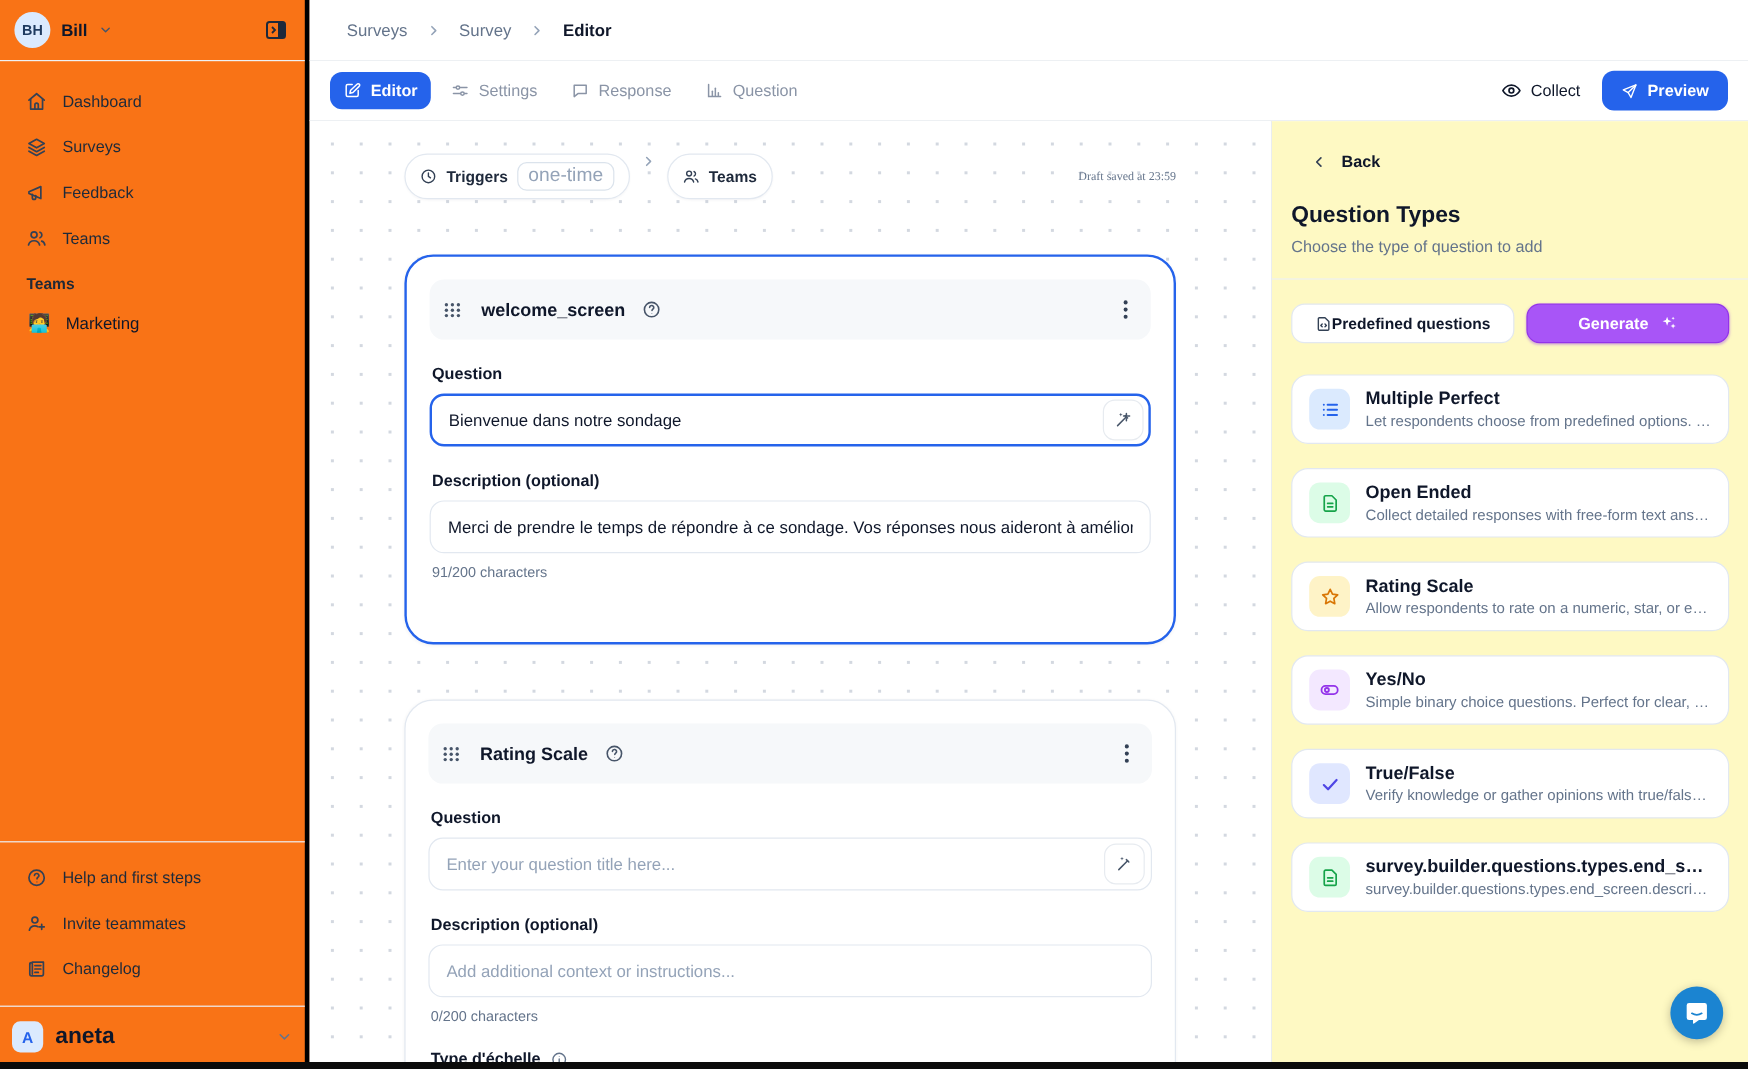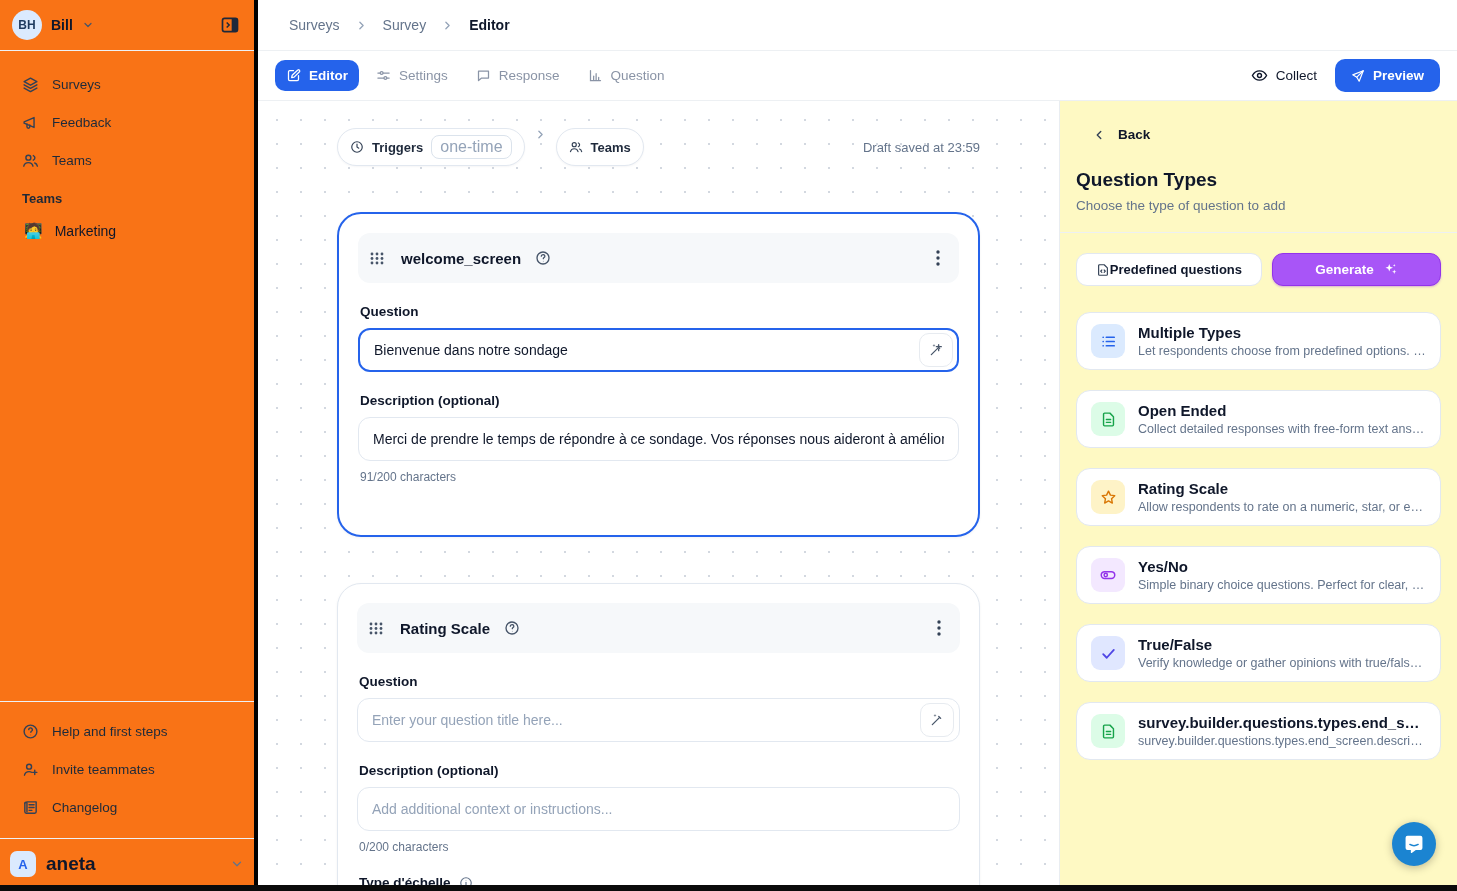--- a/index.html
+++ b/index.html
@@ -45,21 +45,21 @@
   .canvas { flex:1; position:relative; overflow:hidden; background-color:#fff;
             background-image:radial-gradient(#d3d8e0 1.3px, transparent 1.3px);
             background-size:24px 24px; background-position:7px 7px; }
   .canvas-inner { width:643px; margin:27px auto 0 auto; }
   .chips-row { display:flex; align-items:center; justify-content:space-between; margin-bottom:23px; }
   .chips-left { display:flex; gap:9px; }
   .chip { display:flex; align-items:center; gap:8px; background:#fff; border:1px solid #e2e8f0; border-radius:999px; padding:6px 12px; font-size:13px; font-weight:600; color:#1e293b; box-shadow:0 1px 2px rgba(15,23,42,.04); cursor:pointer; }
   .chip .ic { color:#334155; display:flex; }
   .chip-badge { border:1px solid #dbe3ec; border-radius:8px; padding:2px 8px; font-size:16px; font-weight:500; color:#94a3b8; background:#fff; }
   .chip-sep { color:#94a3b8; display:flex; }
-  .draft-status { font-size:13px; color:#64748b; }
+  .draft-status { font-size:10px; color:#64748b;font-family:Liberation Serif, serif; }
 
   .qcard { background:#fff; border-radius:24px; padding:19px; box-shadow:0 1px 3px rgba(15,23,42,.05);margin-top:46px; }
   .qcard.selected { border:2px solid #2563eb; margin-bottom:22px; }
   .qcard.plain { border:1px solid #e2e8f0; }
   .qcard-head { background:#f6f8fa; border-radius:12px; height:50px; display:flex; align-items:center; gap:14px; padding:0 15px 0 12px; }
   .drag-handle { color:#475569; cursor:grab; display:flex; }
   .qcard-title { font-size:15px; font-weight:600; color:#0f172a; }
   .help-ic { color:#475569; display:flex; cursor:pointer; }
   .kebab { margin-left:auto; color:#334155; cursor:pointer; display:flex; padding:4px; }
   .f-label { font-size:13.5px; font-weight:600; color:#0f172a; margin:21px 0 9px 2px; display:flex; align-items:center; gap:8px; }
@@ -123,20 +123,30 @@
       <svg width="20" height="20" viewBox="0 0 24 24" fill="none" stroke="currentColor" stroke-width="2">
           <rect x="3" y="4" width="18" height="16" rx="2.5"></rect>
           <line x1="15" y1="4" x2="15" y2="20"></line>
           <rect x="15" y="4" width="6" height="16" rx="1" fill="currentColor" stroke="none"></rect>
           <path d="M8 9l3 3-3 3" stroke-width="1.8"></path>
         </svg>
     </span>
   </div>
 
   <nav class="sb-nav">
+    <div class="sb-item">
+      <span class="ic">
+        <svg width="17" height="17" viewBox="0 0 24 24" fill="none" stroke="currentColor" stroke-width="2" stroke-linecap="round" stroke-linejoin="round">
+            <path d="M3 10.5L12 3l9 7.5"></path>
+            <path d="M5 9.5V21h14V9.5"></path>
+            <path d="M10 21v-5a2 2 0 014 0v5"></path>
+          </svg>
+      </span>
+      <span>Dashboard</span>
+    </div>
     <div class="sb-item">
       <span class="ic">
         <svg width="17" height="17" viewBox="0 0 24 24" fill="none" stroke="currentColor" stroke-width="2" stroke-linecap="round" stroke-linejoin="round">
             <path d="M12 3l9 5-9 5-9-5 9-5z"></path>
             <path d="M3 12.5l9 5 9-5"></path>
             <path d="M3 17l9 5 9-5"></path>
           </svg>
       </span>
       <span>Surveys</span>
     </div>
@@ -510,21 +520,21 @@
             <svg width="17" height="17" viewBox="0 0 24 24" fill="none" stroke="currentColor" stroke-width="2.4" stroke-linecap="round">
                 <line x1="9" y1="6" x2="20" y2="6"></line>
                 <line x1="9" y1="12" x2="20" y2="12"></line>
                 <line x1="9" y1="18" x2="20" y2="18"></line>
                 <circle cx="4.5" cy="6" r="1.2" fill="currentColor" stroke="none"></circle>
                 <circle cx="4.5" cy="12" r="1.2" fill="currentColor" stroke="none"></circle>
                 <circle cx="4.5" cy="18" r="1.2" fill="currentColor" stroke="none"></circle>
               </svg>
           </span>
           <div class="type-txt">
-            <div class="type-title">Multiple Types</div>
+            <div class="type-title">Multiple Perfect</div>
             <div class="type-desc">Let respondents choose from predefined options. Per...</div>
           </div>
         </div>
         <div class="type-card">
           <span class="ticon oe">
             <svg width="17" height="17" viewBox="0 0 24 24" fill="none" stroke="currentColor" stroke-width="2" stroke-linecap="round" stroke-linejoin="round">
                 <path d="M14 3H6.5A1.5 1.5 0 005 4.5v15A1.5 1.5 0 006.5 21h11a1.5 1.5 0 001.5-1.5V8l-5-5z"></path>
                 <path d="M9 12h6M9 16h6"></path>
               </svg>
           </span>

